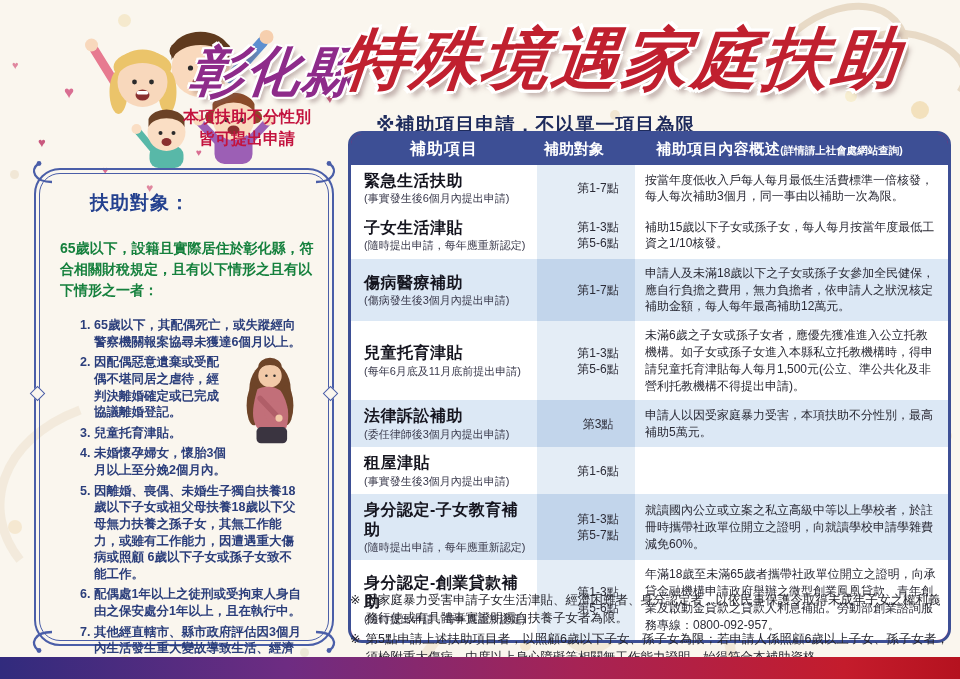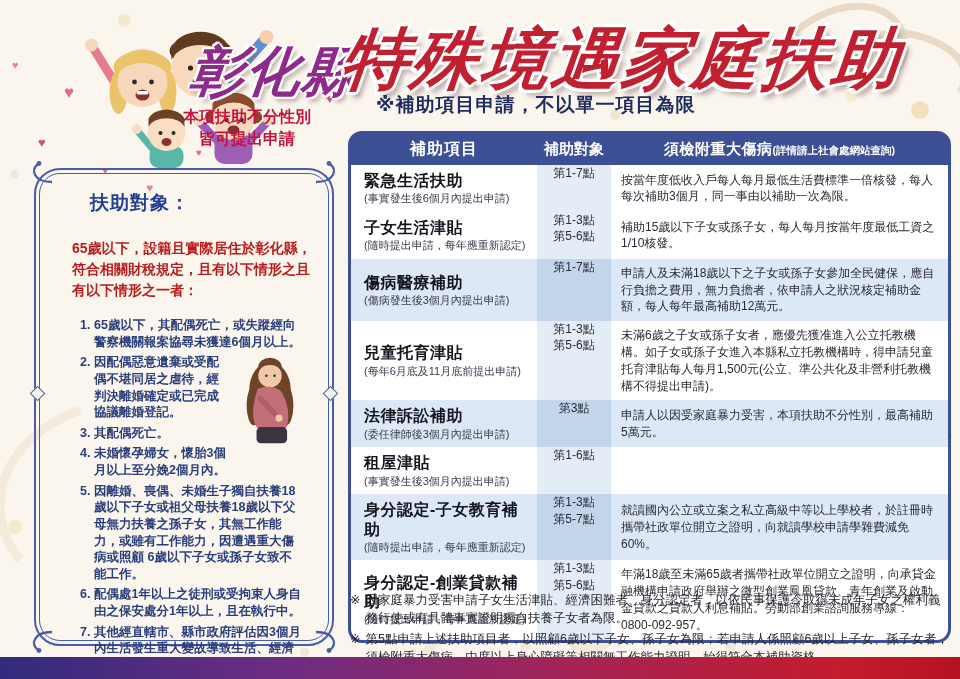--- a/index.html
+++ b/index.html
@@ -34,44 +34,44 @@
   }
   .family-illu{position:absolute;left:48px;top:20px;}
   
   .panel{position:absolute;left:34px;top:168px;width:300px;height:478px;}
   .panel .frame-outer{position:absolute;inset:0;border:2px solid #4A5EA8;border-radius:26px;}
   .panel .frame-inner{position:absolute;inset:5px;border:1px solid #4A5EA8;border-radius:21px;}
   .corner-curl{position:absolute;width:26px;height:26px;}
   .knot{position:absolute;width:9px;height:9px;background:#FAF6EE;border:1.5px solid #4A5EA8;transform:rotate(45deg);}
   .panel-content{position:absolute;inset:10px 12px 10px 16px;padding:10px 4px 0 6px;}
   .panel-heading{color:#24418F;font-size:19px;font-weight:bold;margin:2px 0 22px 34px;letter-spacing:1px;}
-  .panel-intro{color:#b91c1c;font-weight:bold;font-size:14px;line-height:1.5;margin:0 2px 7px 16px;}
+  .panel-intro{color:#15803d;font-weight:bold;font-size:14px;line-height:1.5;margin:0 2px 7px 4px;}
   .elig-list{margin:16px;padding:0 0 0 22px;color:#2B3E7B;font-size:12.5px;font-weight:600;line-height:1.33;}
   .elig-list li{margin-bottom:4px;}
   .pregnant-illu{float:right;width:72px;height:102px;margin:-4px -4px 4px 5px;}
   
   .table-note{
-    position:absolute;left:376px;top:92px;
+    position:absolute;left:376px;top:112px;
     color:#1E2B5C;font-size:19px;font-weight:bold;letter-spacing:1px;
   }
   .table-wrap{
     position:absolute;left:348px;top:131px;width:597px;
     border:3px solid #3D4F95;border-radius:14px;overflow:hidden;background:#be185d;
   }
   .thead{display:flex;background:#3D4F95;color:#fff;align-items:center;height:31px;}
   .th{font-weight:bold;text-align:center;}
   .th.c1{width:186px;font-size:16px;letter-spacing:1px;}
   .th.c2{width:74px;font-size:15px;}
   .th.c3{flex:1;font-size:15px;letter-spacing:.5px;}
   .th.c3 .small{font-size:10.5px;font-weight:bold;letter-spacing:0;margin-top:7px;}
   .trow{display:flex;background:#fff;}
   .trow.shaded{background:#DCE8F5;}
   .tc1{width:186px;padding:6px 4px 6px 13px;display:flex;flex-direction:column;justify-content:center;box-sizing:border-box;}
-  .tc2{width:74px;display:flex;flex-direction:column;justify-content:flex-start;align-items:center;
-       font-size:12px;color:#2B2B36;background:rgba(167,196,226,.30);line-height:1.35;}
+  .tc2{width:74px;display:flex;flex-direction:column;justify-content:center;align-items:center;
+       font-size:12px;color:#2B2B36;background:rgba(167,196,226,.30);line-height:1.35;padding-left:24px;}
   .trow.shaded .tc2{background:rgba(140,175,214,.32);}
   .tc3{flex:1;padding:6px 12px 6px 10px;font-size:12px;line-height:1.4;color:#2B2B36;
        display:flex;align-items:center;box-sizing:border-box;}
   .row-name{font-size:16px;font-weight:bold;color:#15151F;line-height:1.2;letter-spacing:.5px;}
   .row-note{font-size:11px;color:#3A3A4C;margin-top:2px;line-height:1.25;}
   
   .footnotes{position:absolute;left:350px;top:591px;width:601px;}
   .fn{display:flex;font-size:12.5px;color:#26262E;line-height:1.45;margin-bottom:3px;font-weight:500;}
   .fn .mark{margin-right:5px;flex:0 0 auto;}
   
@@ -206,37 +206,37 @@
     <circle cx="40" cy="27" r="13" fill="#F2C9A8"></circle>
     <path d="M27,24 a13,9 0 0 1 26,0 l0,-7 a13,10 0 0 0 -26,0 z" fill="#6E4428"></path>
     <circle cx="36" cy="27" r="1.4" fill="#2B2B2B"></circle>
             <circle cx="45" cy="27" r="1.4" fill="#2B2B2B"></circle>
     <path d="M26,42 C20,62 19,76 26,85 L58,85 C62,74 61,58 52,44 C46,38 31,38 26,42 Z" fill="#C26F79"></path>
     <circle cx="47" cy="68" r="13" fill="#C26F79"></circle>
     <line x1="29" y1="52" x2="48" y2="72" stroke="#B05E68" stroke-width="6" stroke-linecap="round"></line>
     <circle cx="50" cy="74" r="4" fill="#F2C9A8"></circle>
     <rect x="25" y="84" width="34" height="18" rx="5" fill="#3A3440"></rect>
   </svg><span>因配偶惡意遺棄或受配偶不堪同居之虐待，經判決離婚確定或已完成協議離婚登記。</span></li>
-        <li><span>其配偶死亡。</span></li>
+        <li><span>兒童托育津貼。</span></li>
         <li><span>未婚懷孕婦女，懷胎3個月以上至分娩2個月內。</span></li>
         <li><span>因離婚、喪偶、未婚生子獨自扶養18歲以下子女或祖父母扶養18歲以下父母無力扶養之孫子女，其無工作能力，或雖有工作能力，因遭遇重大傷病或照顧 6歲以下子女或孫子女致不能工作。</span></li>
         <li><span>配偶處1年以上之徒刑或受拘束人身自由之保安處分1年以上，且在執行中。</span></li>
         <li><span>其他經直轄市、縣市政府評估因3個月內生活發生重大變故導致生活、經濟困難者，且其重大變故非因個人責任、債務、非因自願性失業等事由。</span></li>
       </ol>
   </div>
 </div>
 
 <div class="table-note">※補助項目申請，不以單一項目為限</div>
 
 <div class="table-wrap">
   <div class="thead">
     <div class="th c1">補助項目</div>
     <div class="th c2">補助對象</div>
     <div class="th c3">
-      <span>須檢附重大傷病</span><span class="small">(詳情請上社會處網站查詢)</span>
+      <span>補助項目內容概述</span><span class="small">(詳情請上社會處網站查詢)</span>
     </div>
   </div>
   <div>
       <div class="trow">
     <div class="tc1">
       <div class="row-name">緊急生活扶助</div>
       <div class="row-note">(事實發生後6個月內提出申請)</div>
     </div>
     <div class="tc2">
           <div>第1-7點</div>

